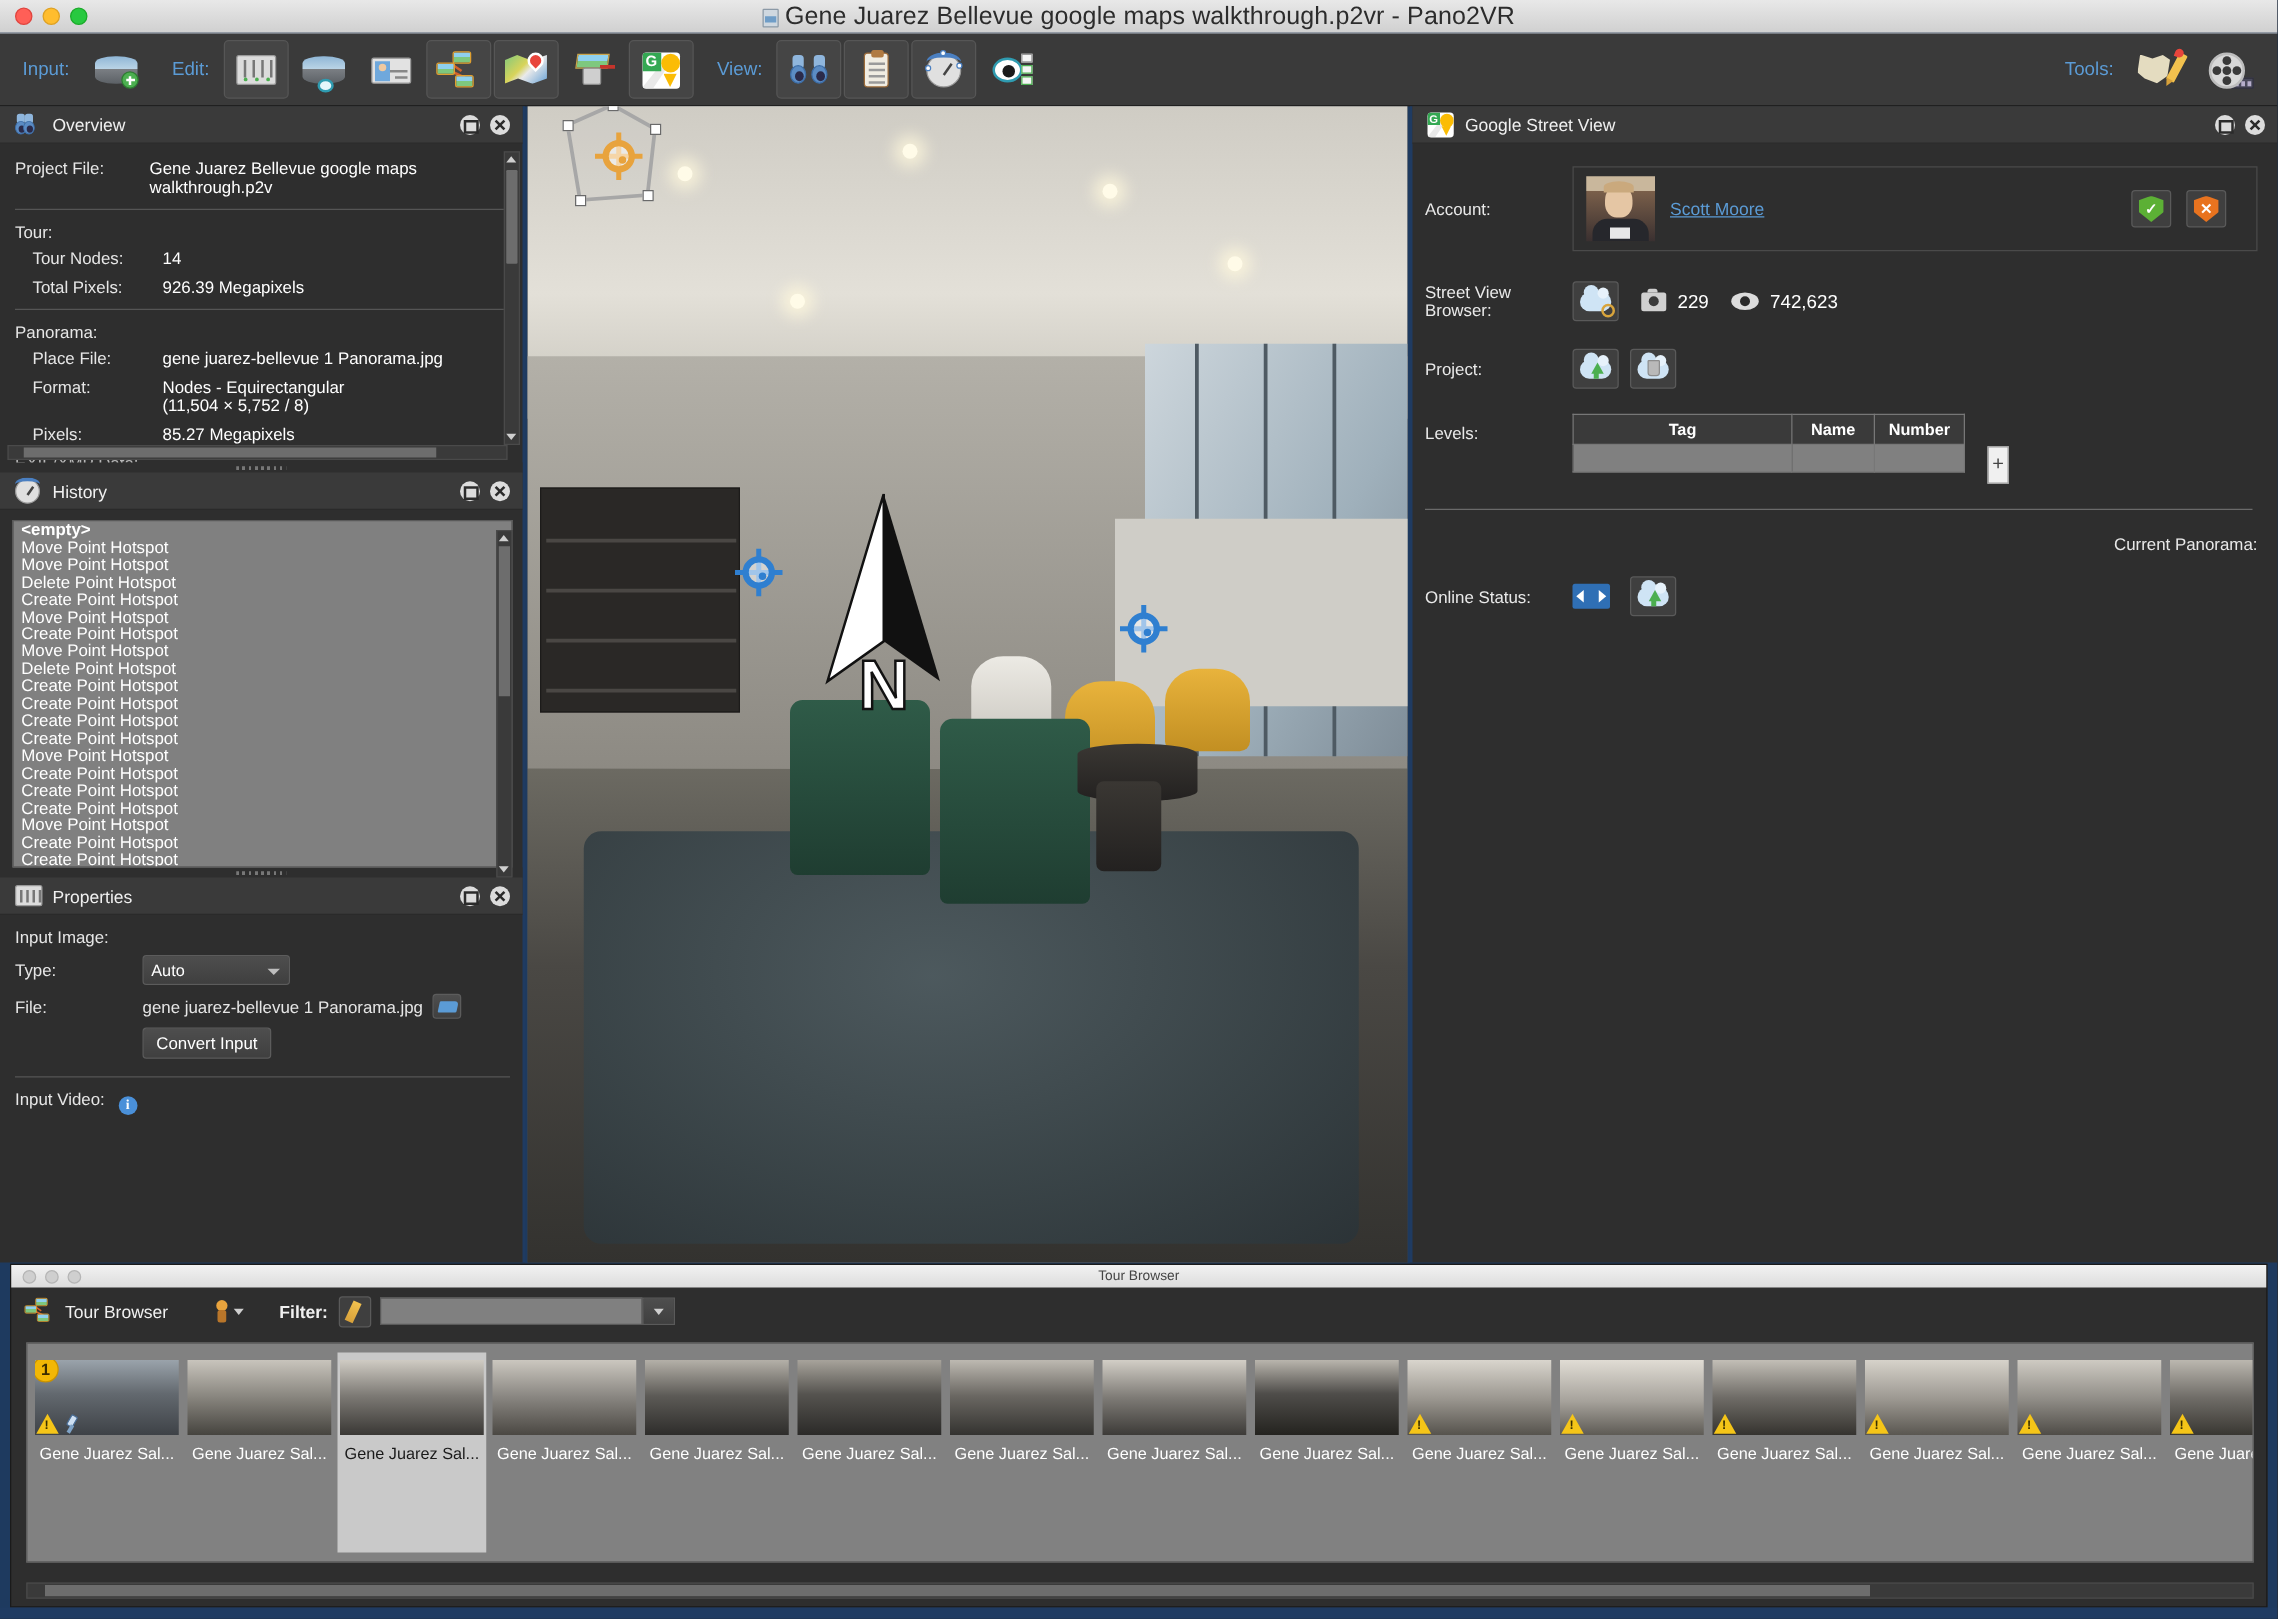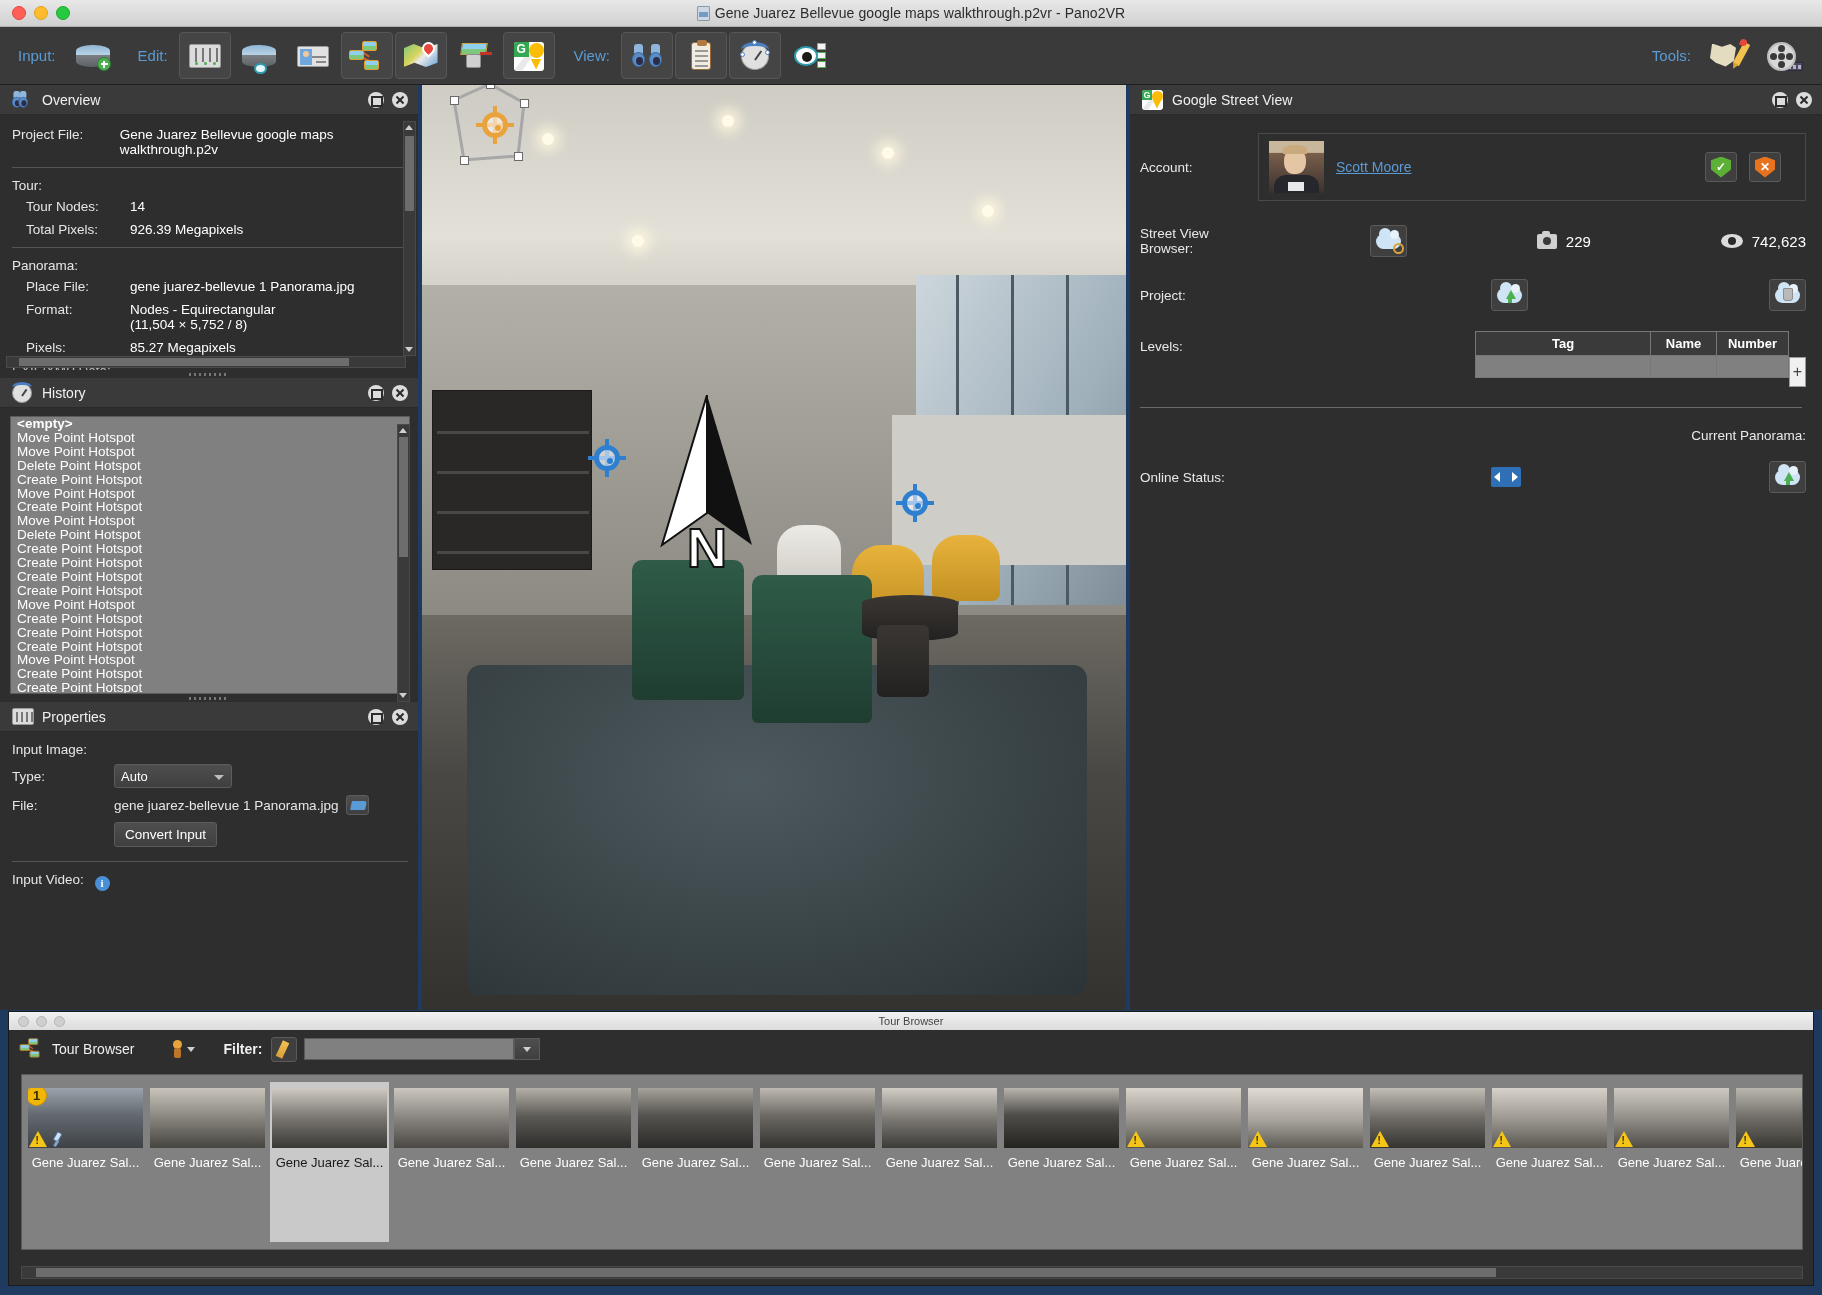--- a/index.html
+++ b/index.html
@@ -18,21 +18,21 @@
     border-bottom: 1px solid #b0b0b0;
     display: flex; align-items: center;
   }
   .traffic { display: flex; gap: 8px; margin-left: 12px; }
   .tl { width: 14px; height: 14px; border-radius: 50%; display:block; }
   .tl.red { background:#ff5f57; border:1px solid #e0443e; }
   .tl.yellow { background:#ffbd2e; border:1px solid #dea123; }
   .tl.green { background:#28c940; border:1px solid #1aab29; }
   .title-text {
     position:absolute; left:0; right:0; text-align:center;
-    font-size: 14px; color: #2c2c2c; letter-spacing:0.1px;
+    font-size: 20px; color: #2c2c2c; letter-spacing:0.1px;
   }
   .title-icon {
     display:inline-block; width:13px; height:15px; vertical-align:-3px;
     margin-right:5px; background:#cfd8e0; border:1px solid #8b99a6;
     border-radius:1px; position:relative;
   }
   .title-icon:after{
     content:""; position:absolute; left:1px; top:5px; width:9px; height:5px;
     background:#6f9dc7;
   }
@@ -237,21 +237,21 @@
   .hs-cross i.v{left:11px;top:-6px;width:4px;height:38px;}
   .sel-poly{position:absolute;left:-38px;top:-34px;width:92px;height:92px;}
   .sel-handle{position:absolute;width:9px;height:9px;background:#fff;border:1px solid #6a6a6a;}
 
   .compass{position:absolute;left:230px;top:310px;width:110px;height:175px;}
 
   
   .gsv-panel{position:absolute;left:1128px;top:85px;width:694px;height:925px;background:#2e2e2e;
      border-left:2px solid #1f3b62;}
   .gsv-body{padding:18px 16px 0 10px;color:#e9e9e9;font-size:13.5px;}
-  .g-row{display:flex;align-items:center;margin-bottom:18px;justify-content:space-between;}
+  .g-row{display:flex;align-items:center;margin-bottom:18px;}
   .g-row .k{width:118px;color:#e9e9e9;}
   .acct-box{flex:1;border:1px solid #4a4a4a;padding:7px 10px;display:flex;align-items:center;gap:12px;}
   .avatar{width:55px;height:52px;background:linear-gradient(#c9b79c 0%,#c9b79c 22%,#7a5f4a 23%,#3a3030 100%);position:relative;overflow:hidden;}
   .avatar .face{position:absolute;left:15px;top:7px;width:22px;height:26px;border-radius:48% 48% 42% 42%;background:#e5c6a4;}
   .avatar .hair{position:absolute;left:14px;top:4px;width:24px;height:9px;border-radius:50% 50% 0 0;background:#caa97d;}
   .avatar .shirt{position:absolute;left:5px;bottom:0;width:45px;height:18px;background:#26272c;border-radius:12px 12px 0 0;}
   .avatar .logo{position:absolute;left:19px;bottom:2px;width:16px;height:9px;background:#e8e8e8;}
   .link{color:#5b9bd5;text-decoration:underline;font-size:14px;}
   .shield-btn{width:32px;height:30px;background:#3f3f3f;border:1px solid #5a5a5a;border-radius:3px;display:flex;align-items:center;justify-content:center;}
   .shield{width:20px;height:21px;clip-path:polygon(50% 0,100% 18%,100% 62%,50% 100%,0 62%,0 18%);display:flex;align-items:center;justify-content:center;color:#fff;font-size:12px;font-weight:bold;}
@@ -763,21 +763,21 @@
         </div>
         <div class="sq-btn" style="margin-left:9px;">
           <div class="cloud">
               <div class="trash"></div>
             </div>
         </div>
       </div>
 
       <div class="g-row" style="align-items:flex-start;">
         <div class="k" style="padding-top:8px;">Levels:</div>
-        <div style="display:flex;align-items:flex-start;">
+        <div style="display:flex;align-items:flex-start;gap:18px;">
           <table class="levels">
             <thead>
               <tr>
                 <th style="width:175px;">Tag</th>
                 <th style="width:66px;">Name</th>
                 <th style="width:72px;">Number</th>
               </tr>
             </thead>
             <tbody>
               <tr>

